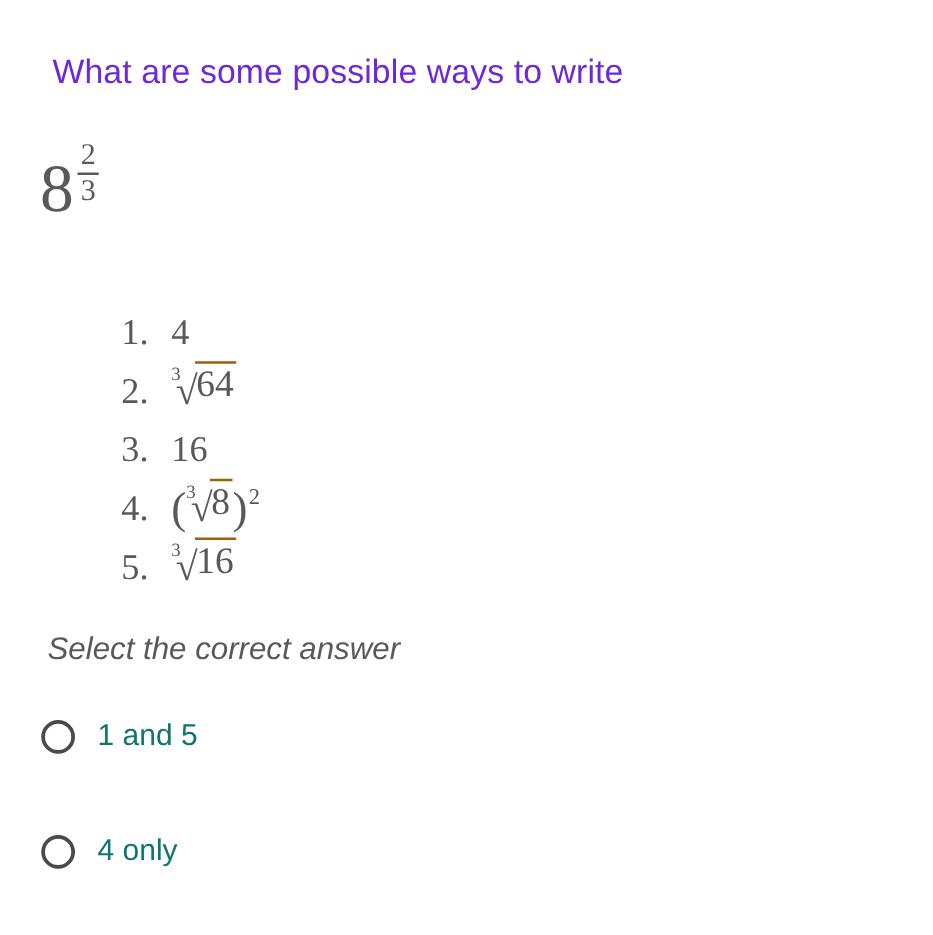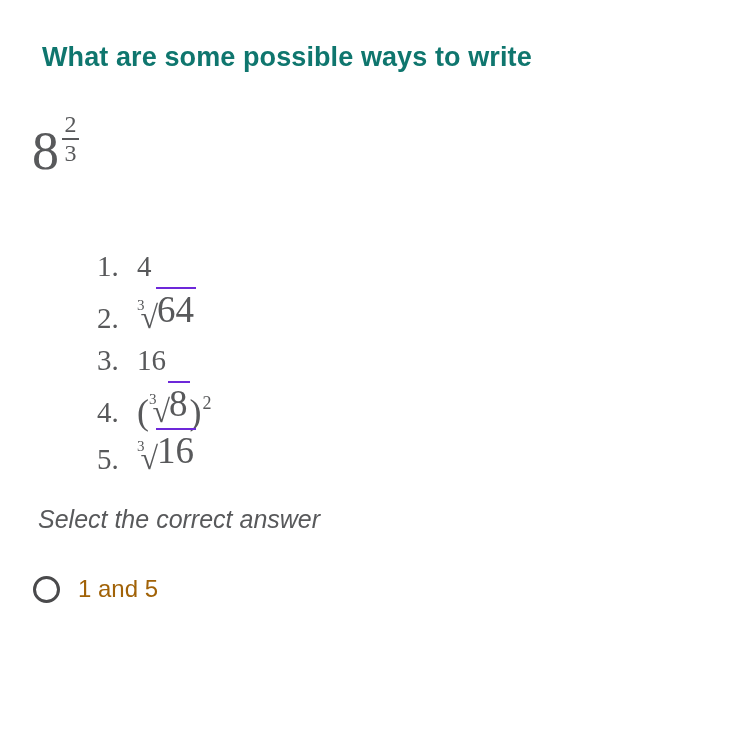--- a/index.html
+++ b/index.html
@@ -24,22 +24,22 @@
   }
 
   
   .question-heading {
     position: absolute;
     left: 42px;
     top: 40px;
     font-family: "Liberation Sans", sans-serif;
     font-size: 27px;
     line-height: 34px;
-    color: #0f766e;
-    font-weight: 700;
+    color: #6d28d9;
+    font-weight: 400;
     letter-spacing: 0.1px;
     white-space: nowrap;
   }
 
   
   .expression {
     position: absolute;
     left: 32px;
     top: 112px;
     font-family: "Liberation Serif", serif;
@@ -123,23 +123,23 @@
     top: -18px;
     margin-right: -4px;
   }
   .radical .sign {
     font-size: 32px;
     line-height: 1;
     position: relative;
     top: 2px;
   }
   .radical .radicand {
-    font-size: 37px;
-    line-height: 1;
-    border-top: 2px solid #6d28d9;
+    font-size: 30px;
+    line-height: 1;
+    border-top: 2px solid #a16207;
     padding: 2px 2px 0 1px;
     position: relative;
     top: -3px;
     margin-left: -2px;
   }
 
   .paren {
     font-size: 36px;
     line-height: 1;
     position: relative;
@@ -187,21 +187,21 @@
     border: 3px solid #4a4a4c;
     border-radius: 50%;
     box-sizing: content-box;
     background: transparent;
   }
   .answer-label {
     margin-left: 18px;
     font-family: "Liberation Sans", sans-serif;
     font-size: 24px;
     line-height: 30px;
-    color: #a16207;
+    color: #0f766e;
     white-space: nowrap;
   }
 </style>
 </head>
 <body>
 
 <div class="page">
 
   <div class="question-heading">What are some possible ways to write</div>
 
@@ -270,16 +270,20 @@
 
   <div class="instruction">Select the correct answer</div>
 
   <div class="answers">
 
     <div class="answer-row">
       <span class="radio-circle"></span>
       <span class="answer-label">1 and 5</span>
     </div>
 
+    <div class="answer-row">
+      <span class="radio-circle"></span>
+      <span class="answer-label">4 only</span>
+    </div>
 
   </div>
 
 </div>
 
 </body></html>

